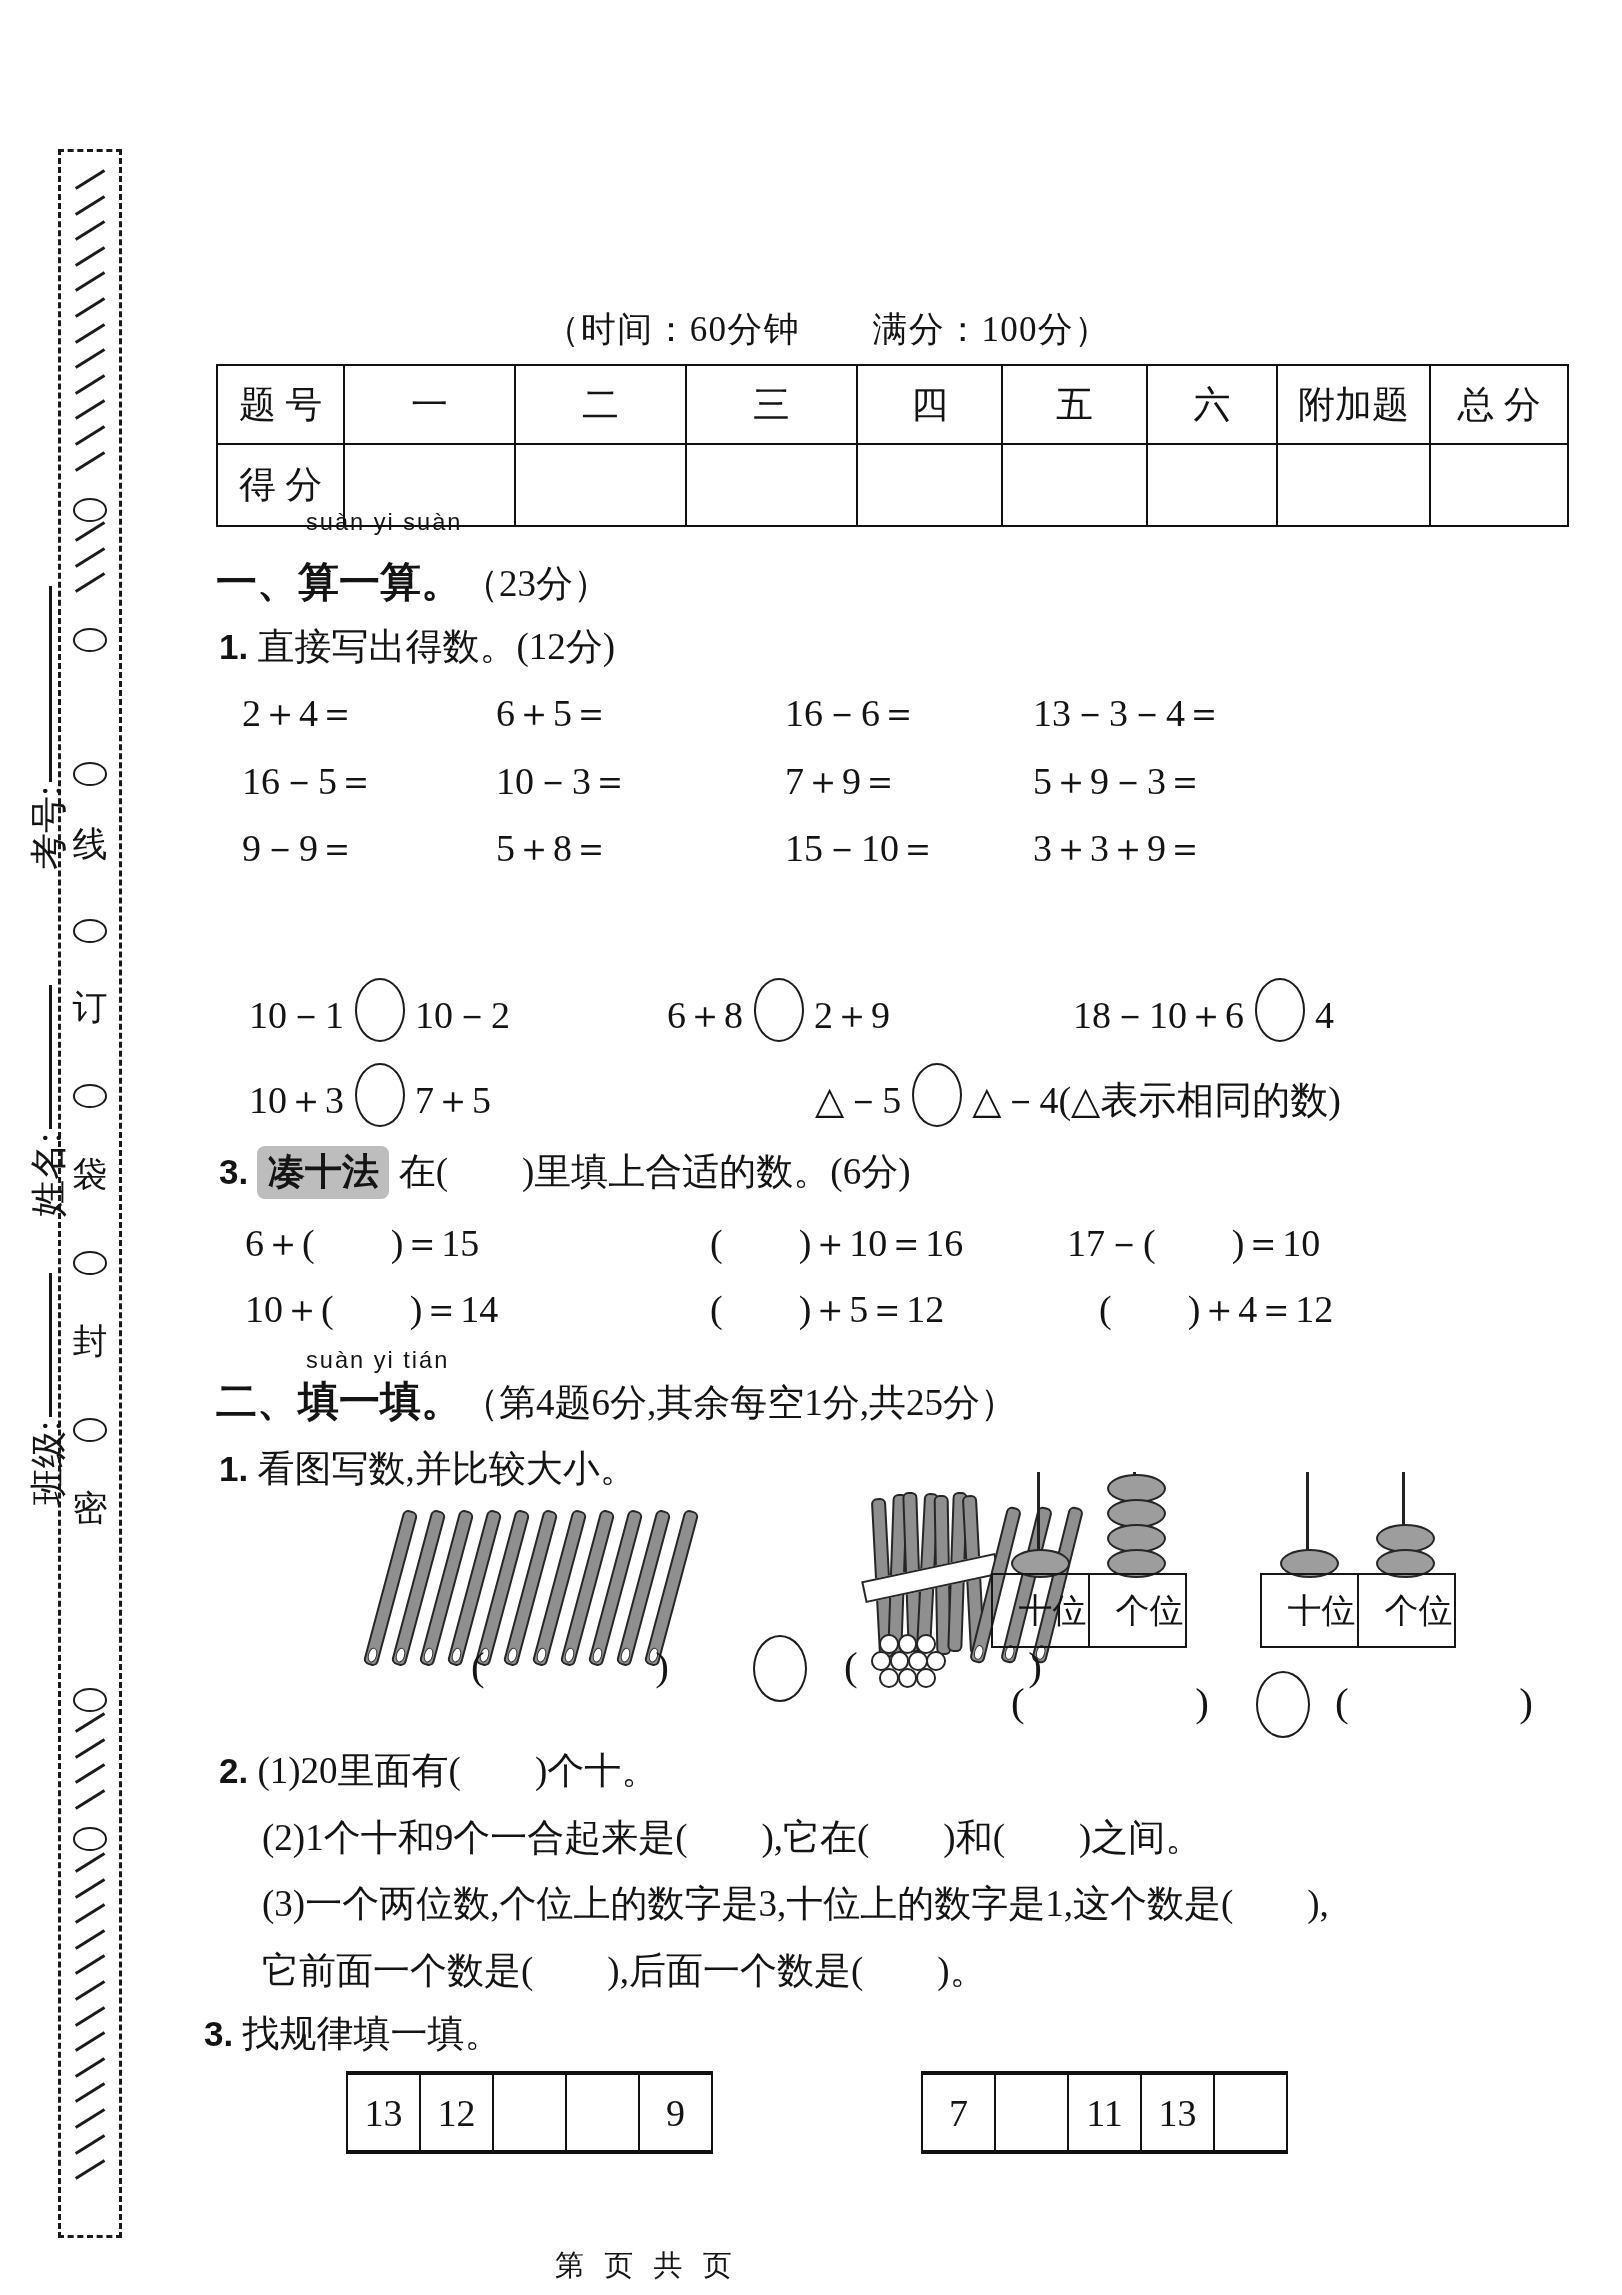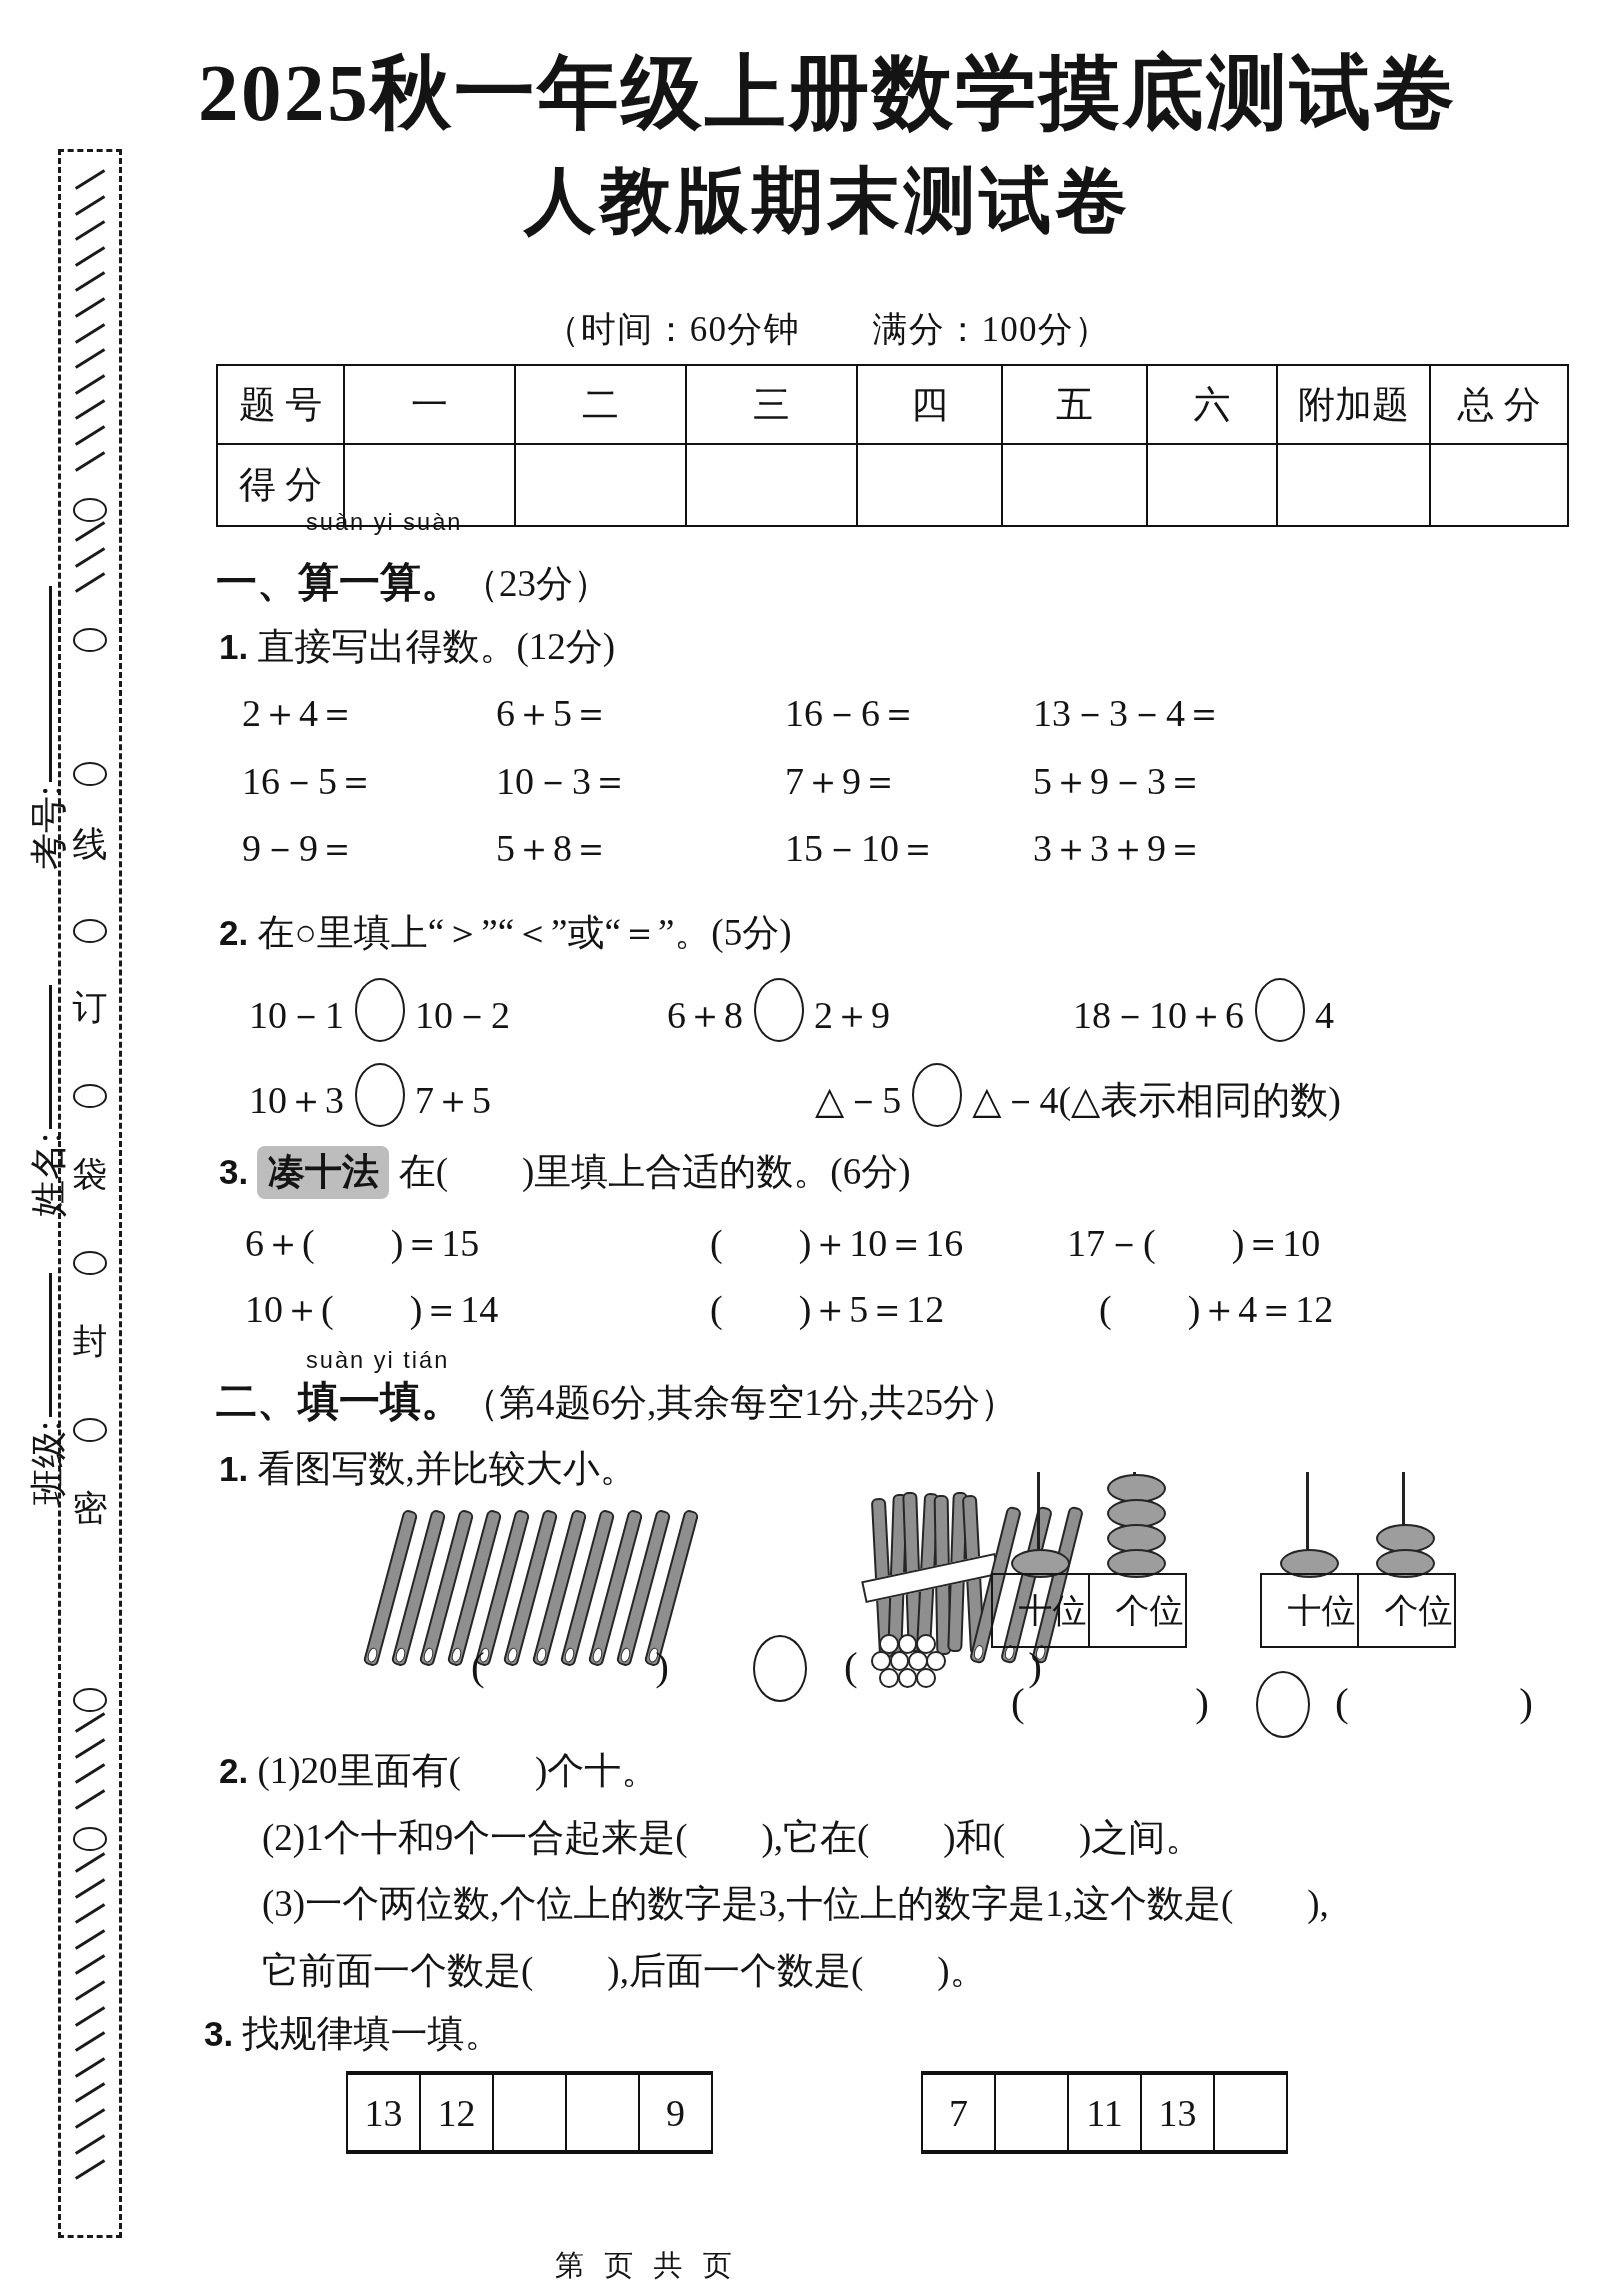--- a/index.html
+++ b/index.html
@@ -131,24 +131,20 @@
   <div class="v-label" style="top:824px">
     <span>考号:</span><span class="lbl-line" style="width:196px"></span>
   </div>
   <div class="v-label" style="top:1171px">
     <span>姓名:</span><span class="lbl-line" style="width:144px"></span>
   </div>
   <div class="v-label" style="top:1459px">
     <span>班级:</span><span class="lbl-line" style="width:144px"></span>
   </div>
 
-  <div class="abs title-wrap">
-    <div class="title1">2025秋一年级上册数学摸底测试卷</div>
-    <div class="title2">人教版期末测试卷</div>
-  </div>
   <div class="abs meta">（时间：60分钟　　满分：100分）</div>
 
   <table class="abs stable">
     <tbody>
         <tr class="hrow">
       <td style="width:113px">题 号</td>
       <td style="width:157px">一</td>
       <td style="width:157px">二</td>
       <td style="width:157px">三</td>
       <td style="width:131px">四</td>
@@ -193,24 +189,20 @@
     <span class="abs expr" style="left:785px;top:756px">7＋9＝</span>
     <span class="abs expr" style="left:1033px;top:756px">5＋9－3＝</span>
   </div>
   <div class="abs">
     <span class="abs expr" style="left:242px;top:823px">9－9＝</span>
     <span class="abs expr" style="left:496px;top:823px">5＋8＝</span>
     <span class="abs expr" style="left:785px;top:823px">15－10＝</span>
     <span class="abs expr" style="left:1033px;top:823px">3＋3＋9＝</span>
   </div>
 
-  <div class="abs t" style="left:219px;top:908px">
-    <span class="qno">2.</span>
-    <span>在○里填上“＞”“＜”或“＝”。(5分)</span>
-  </div>
 
   <div class="abs">
     <span class="abs expr" style="left:249px;top:978px"><span>10－1</span><span class="cmp"></span><span>10－2</span></span>
     <span class="abs expr" style="left:667px;top:978px"><span>6＋8</span><span class="cmp"></span><span>2＋9</span></span>
     <span class="abs expr" style="left:1073px;top:978px"><span>18－10＋6</span><span class="cmp"></span><span>4</span></span>
   </div>
   <div class="abs">
     <span class="abs expr" style="left:249px;top:1063px"><span>10＋3</span><span class="cmp"></span><span>7＋5</span></span>
     <span class="abs expr" style="left:815px;top:1063px"><span>△－5</span><span class="cmp"></span><span>△－4</span><span>(△表示相同的数)</span></span>
   </div>

